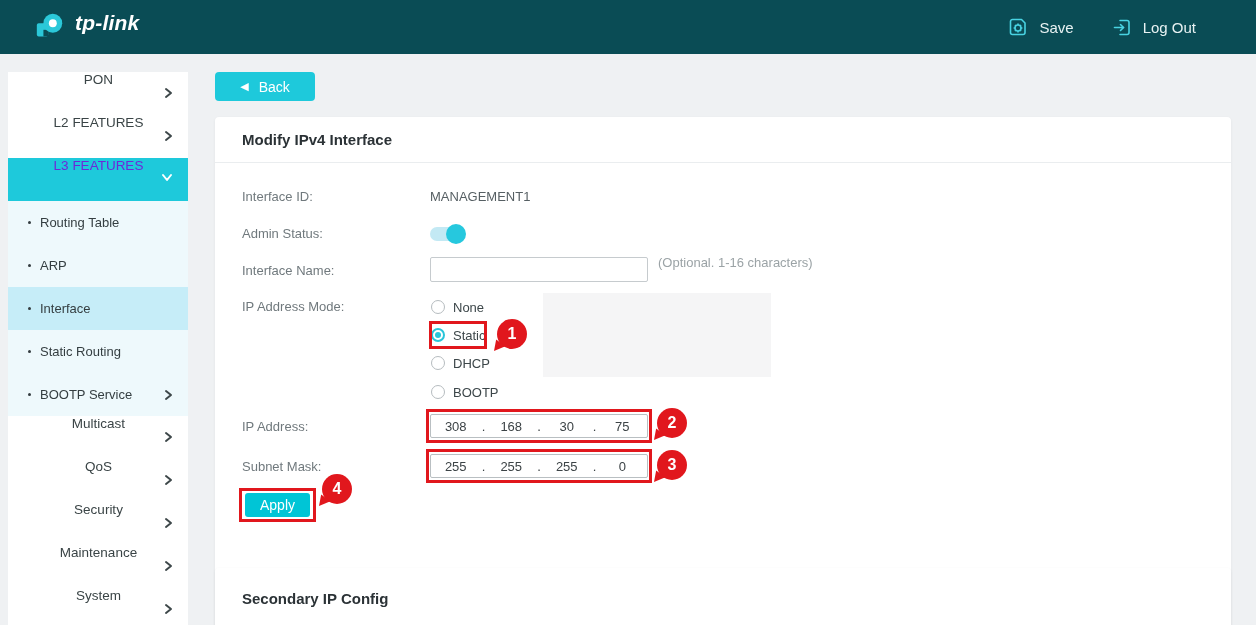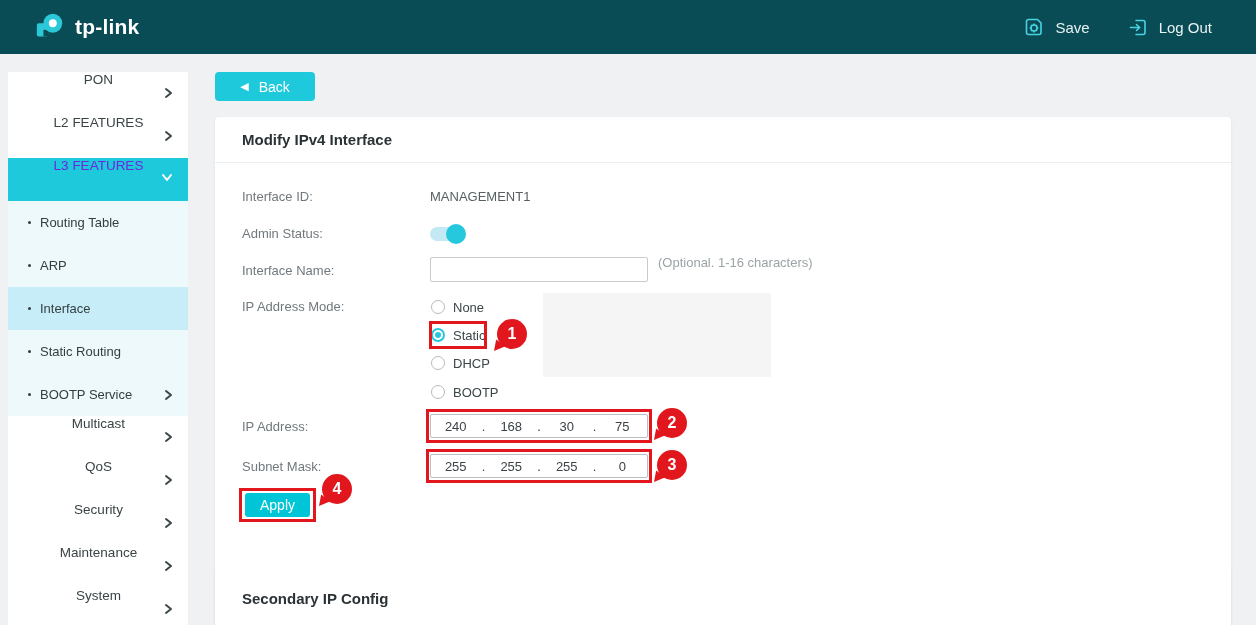--- a/index.html
+++ b/index.html
@@ -2,23 +2,23 @@
 <html><head>
 <meta charset="utf-8">
 <style>
   * { margin:0; padding:0; box-sizing:border-box; }
   html,body { width:1256px; height:625px; overflow:hidden; background:#eff1f3;
     font-family:"Liberation Sans", sans-serif; }
 
   
   .header { position:absolute; left:0; top:0; width:1256px; height:54px;
     background:#0a4c55; display:flex; align-items:center; }
-  .brand { display:flex; align-items:center; gap:9px; margin-left:34px; }
+  .brand { display:flex; align-items:flex-start; gap:9px; margin-left:34px;font-style:italic; }
   .brand-text { color:#ffffff; font-size:21px; font-weight:bold; letter-spacing:0.2px; }
-  .header-right { margin-left:auto; display:flex; align-items:center; gap:38px; padding-right:44px; }
+  .header-right { margin-left:auto; display:flex; align-items:center; gap:38px; padding-right:60px; }
   .header-action { display:flex; align-items:center; gap:10px; cursor:pointer; }
   .header-action .lbl { color:#e8f2f3; font-size:15px; }
   .hicon { display:flex; align-items:center; }
 
   
   .sidebar { position:absolute; left:8px; top:72px; width:180px; height:553px;
     background:#ffffff; }
   .side-item { height:43px; display:flex; align-items:center; padding:0 15px 0 16px;
     font-size:13.5px; color:#3a4446; cursor:pointer;flex-direction:column; }
   .side-item .chev { margin-left:auto; color:#3d4749; display:flex; }
@@ -262,21 +262,21 @@
     <span class="radio"></span>
     <span class="radio-label">DHCP</span>
   </div>
   <div class="radio-row" style="top:267px;">
     <span class="radio"></span>
     <span class="radio-label">BOOTP</span>
   </div>
 
   <div class="flabel" style="top:302px;">IP Address:</div>
   <div class="ip-box" style="top:297px;">
-    <span class="oct">240</span>
+    <span class="oct">308</span>
     <span class="dot">.</span>
     <span class="oct">168</span>
     <span class="dot">.</span>
     <span class="oct">30</span>
     <span class="dot">.</span>
     <span class="oct">75</span>
   </div>
 
   <div class="flabel" style="top:342px;">Subnet Mask:</div>
   <div class="ip-box" style="top:337px;">

